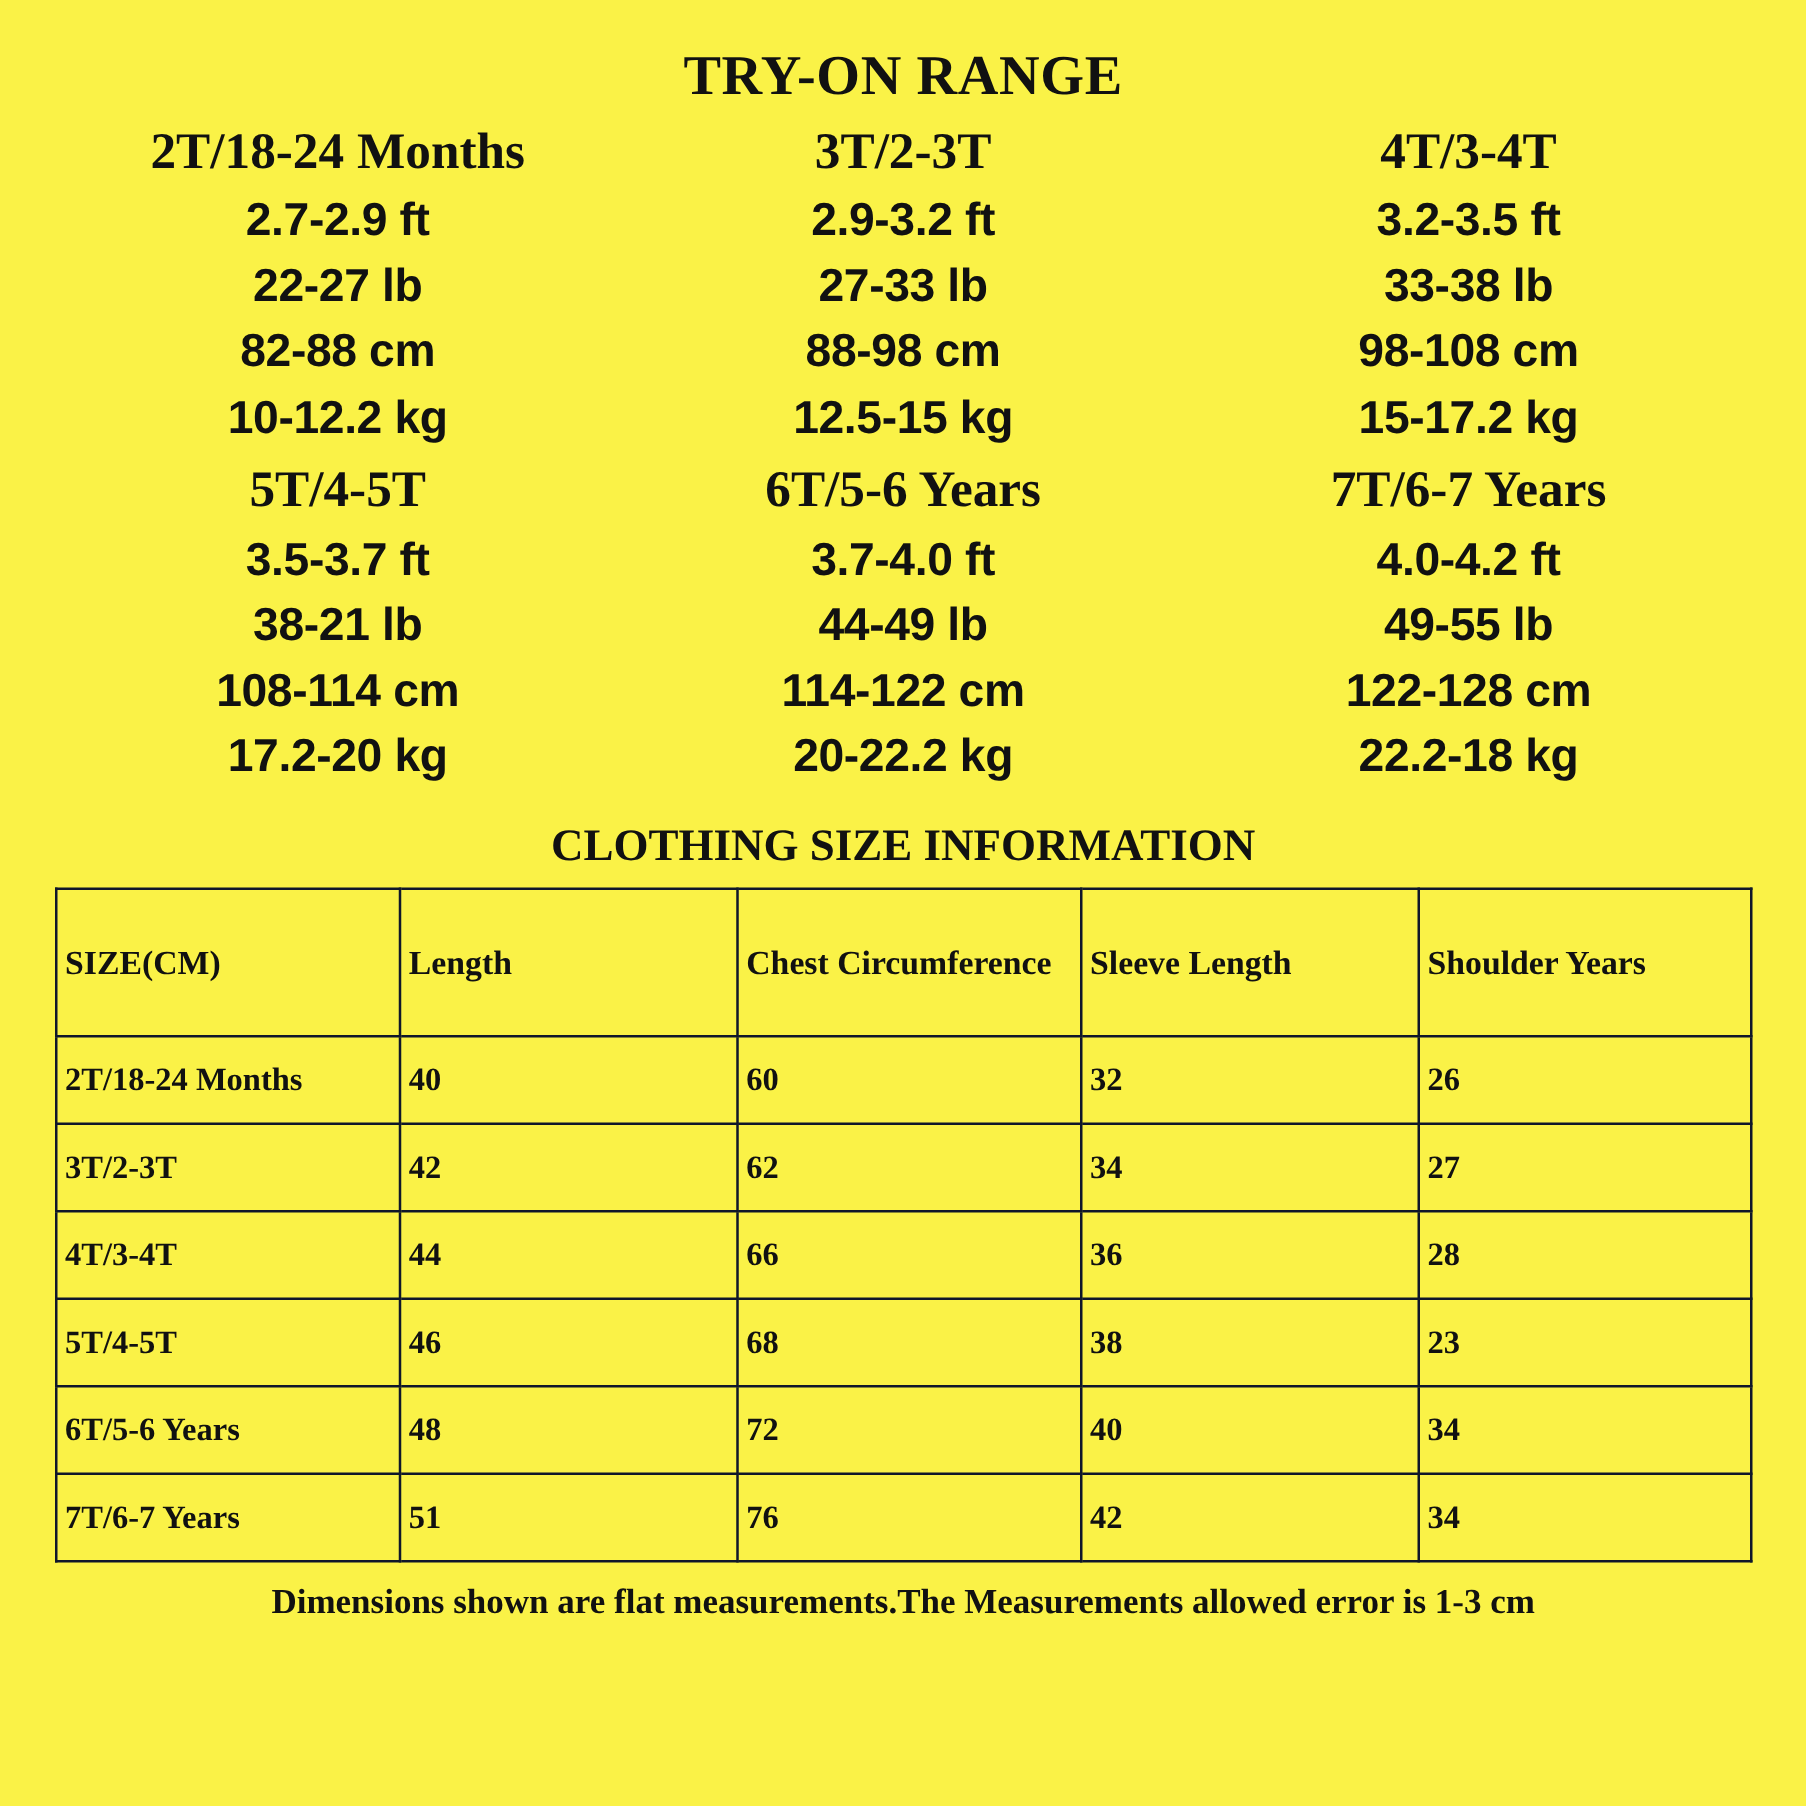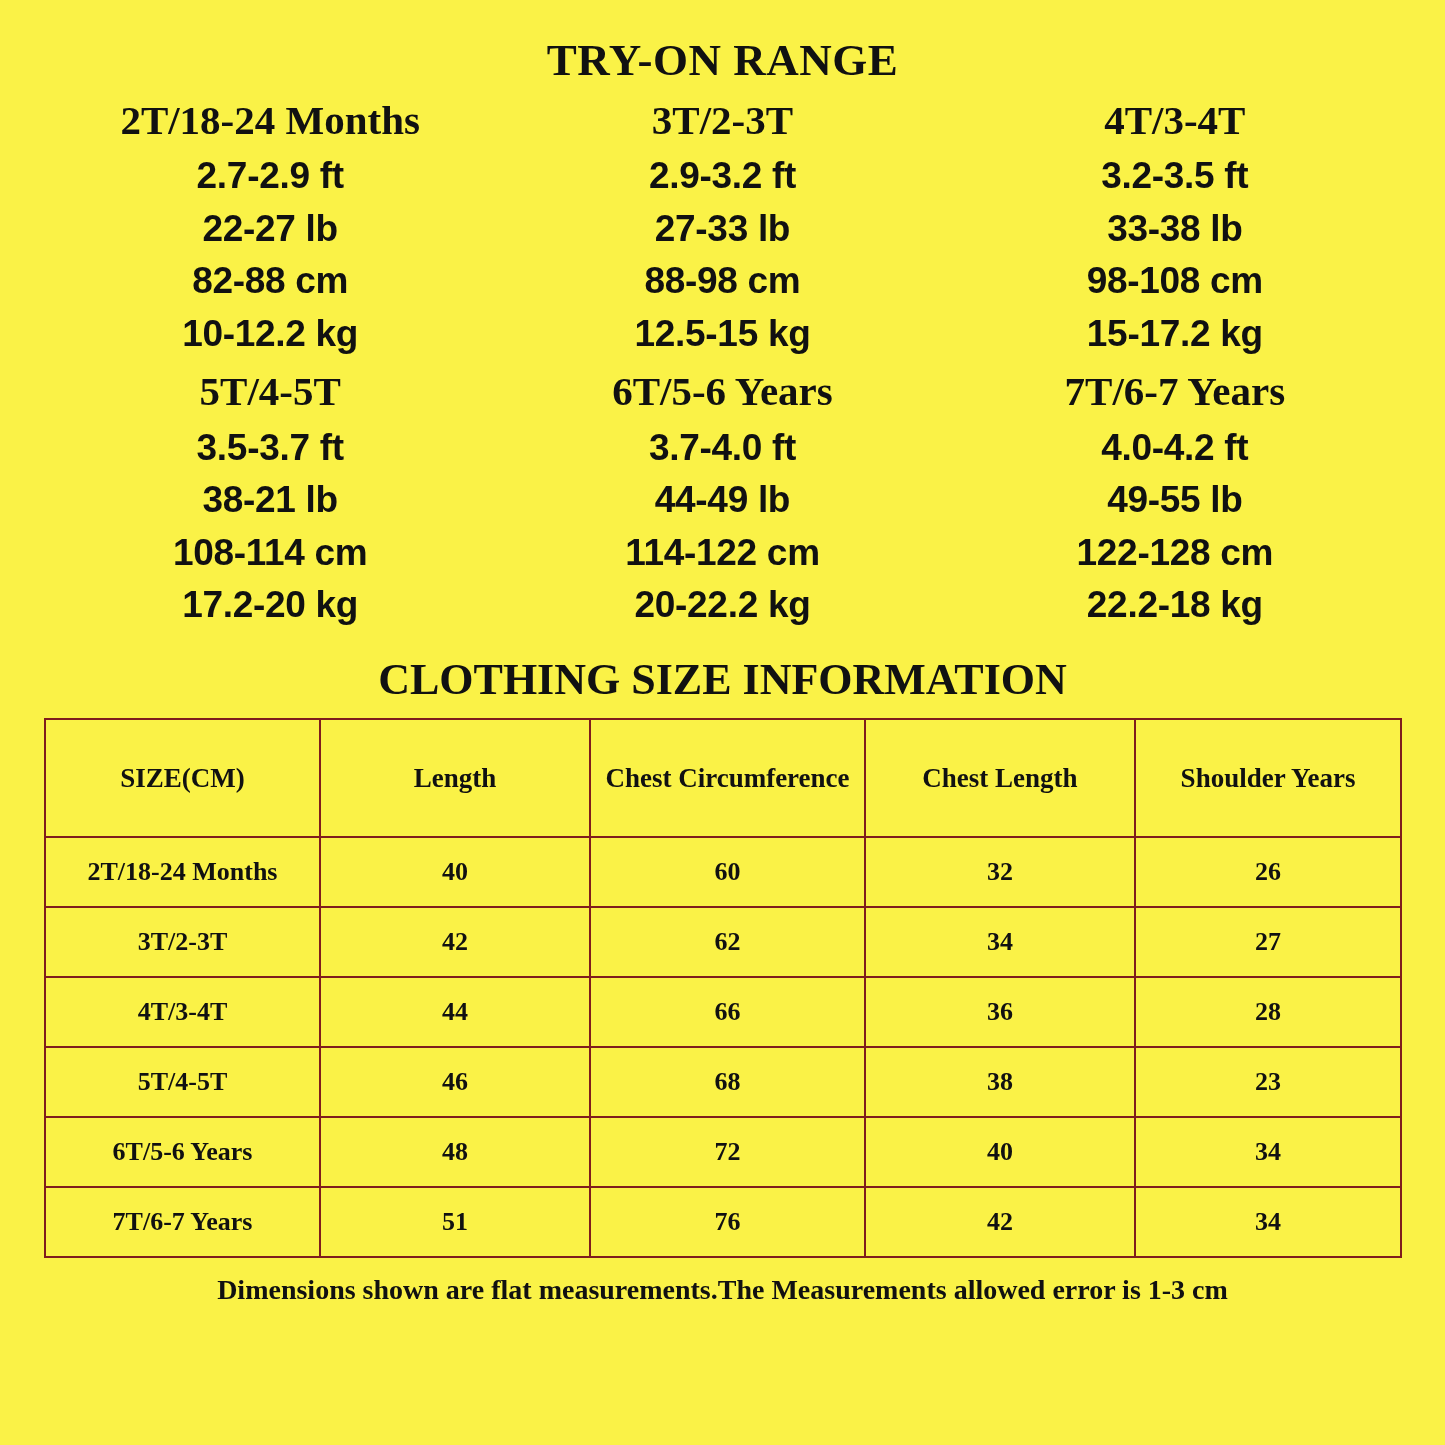--- a/index.html
+++ b/index.html
@@ -51,34 +51,34 @@
     font-family: "Liberation Sans", sans-serif;
     font-weight: bold;
     font-size: 37px;
     line-height: 1.42;
     letter-spacing: -0.3px;
   }
   .section-title {
     text-align: center;
     font-family: "Liberation Serif", serif;
     font-weight: bold;
-    font-size: 44px;
+    font-size: 36px;
     margin: 26px 0 16px 0;
     line-height: 1;
   }
   table.size-table {
     width: 1356px;
     margin: 0 auto;
     border-collapse: collapse;
     table-layout: fixed;
   }
   table.size-table th,
   table.size-table td {
-    border: 2px solid #7f1d1d;
-    text-align: center;
+    border: 2px solid #0f172a;
+    text-align: left;
     font-family: "Liberation Serif", serif;
     font-weight: bold;
     color: #111111;
   }
   table.size-table th {
     font-size: 27px;
     height: 108px;
     line-height: 1.2;
     padding: 4px 6px;
   }
@@ -166,21 +166,21 @@
         <col class="c2">
         <col class="c3">
         <col class="c4">
         <col class="c5">
     </colgroup>
     <thead>
       <tr>
         <th>SIZE(CM)</th>
         <th>Length</th>
         <th>Chest Circumference</th>
-        <th>Chest Length</th>
+        <th>Sleeve Length</th>
         <th>Shoulder Years</th>
       </tr>
     </thead>
     <tbody>
       <tr>
         <td>2T/18-24 Months</td>
         <td>40</td>
         <td>60</td>
         <td>32</td>
         <td>26</td>

